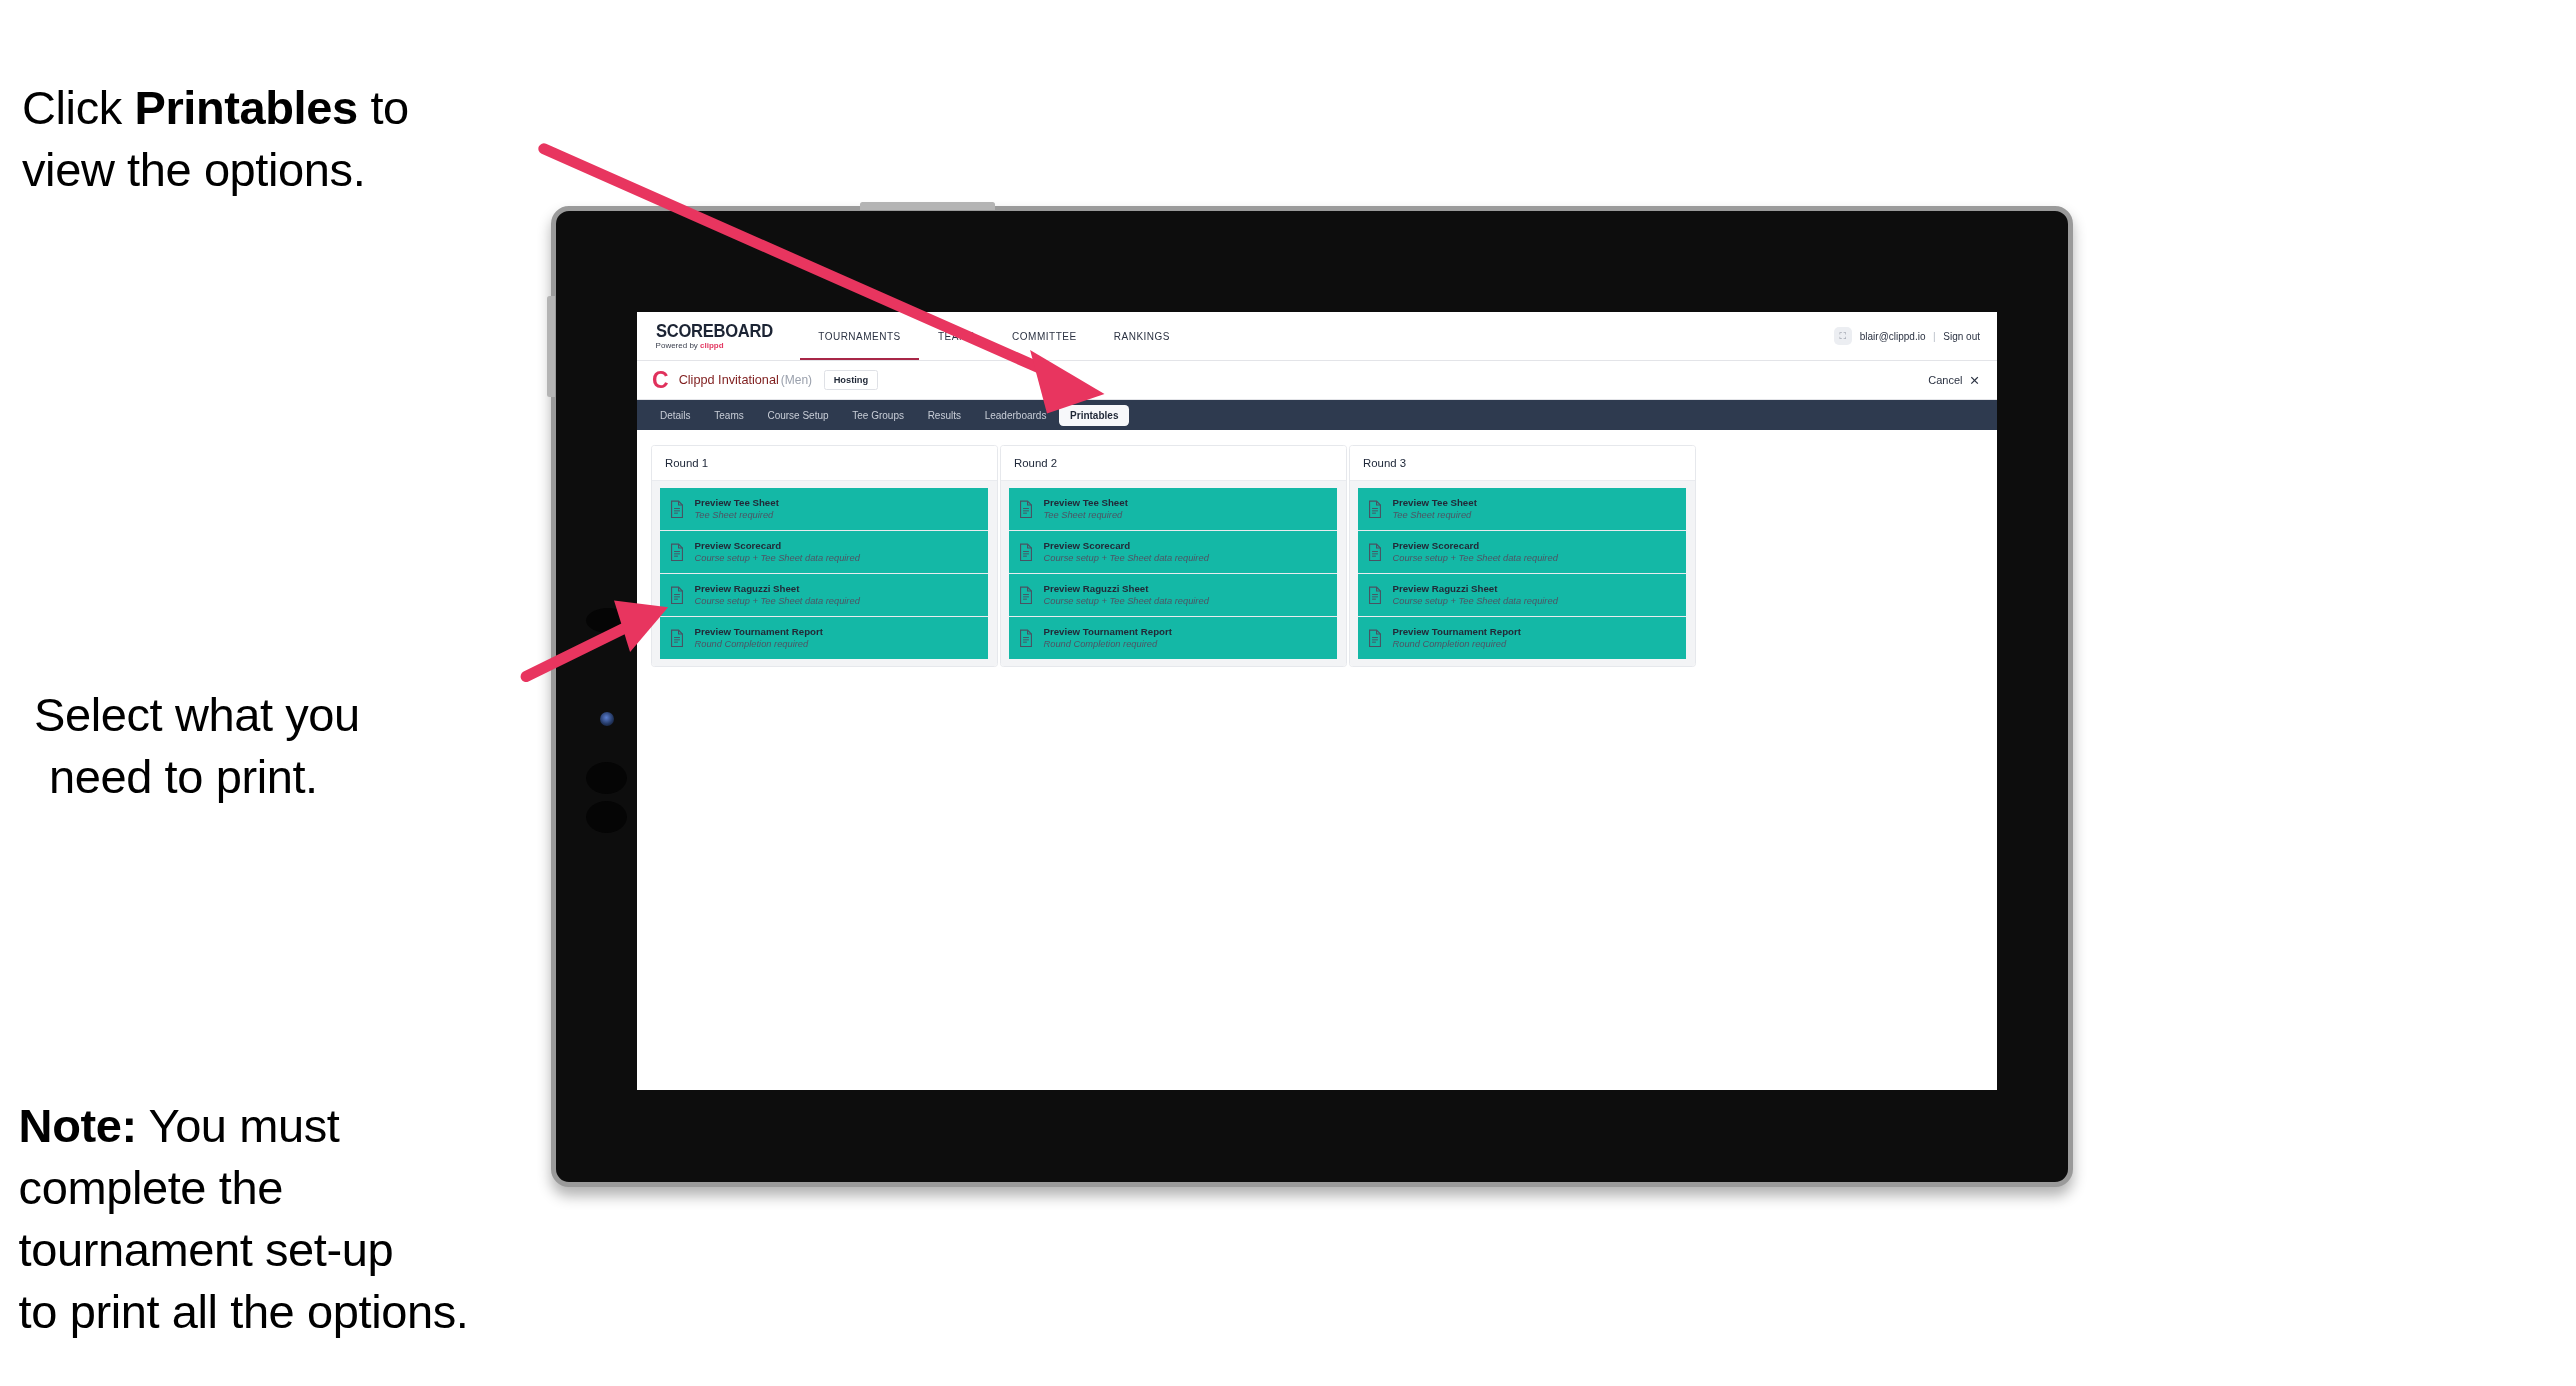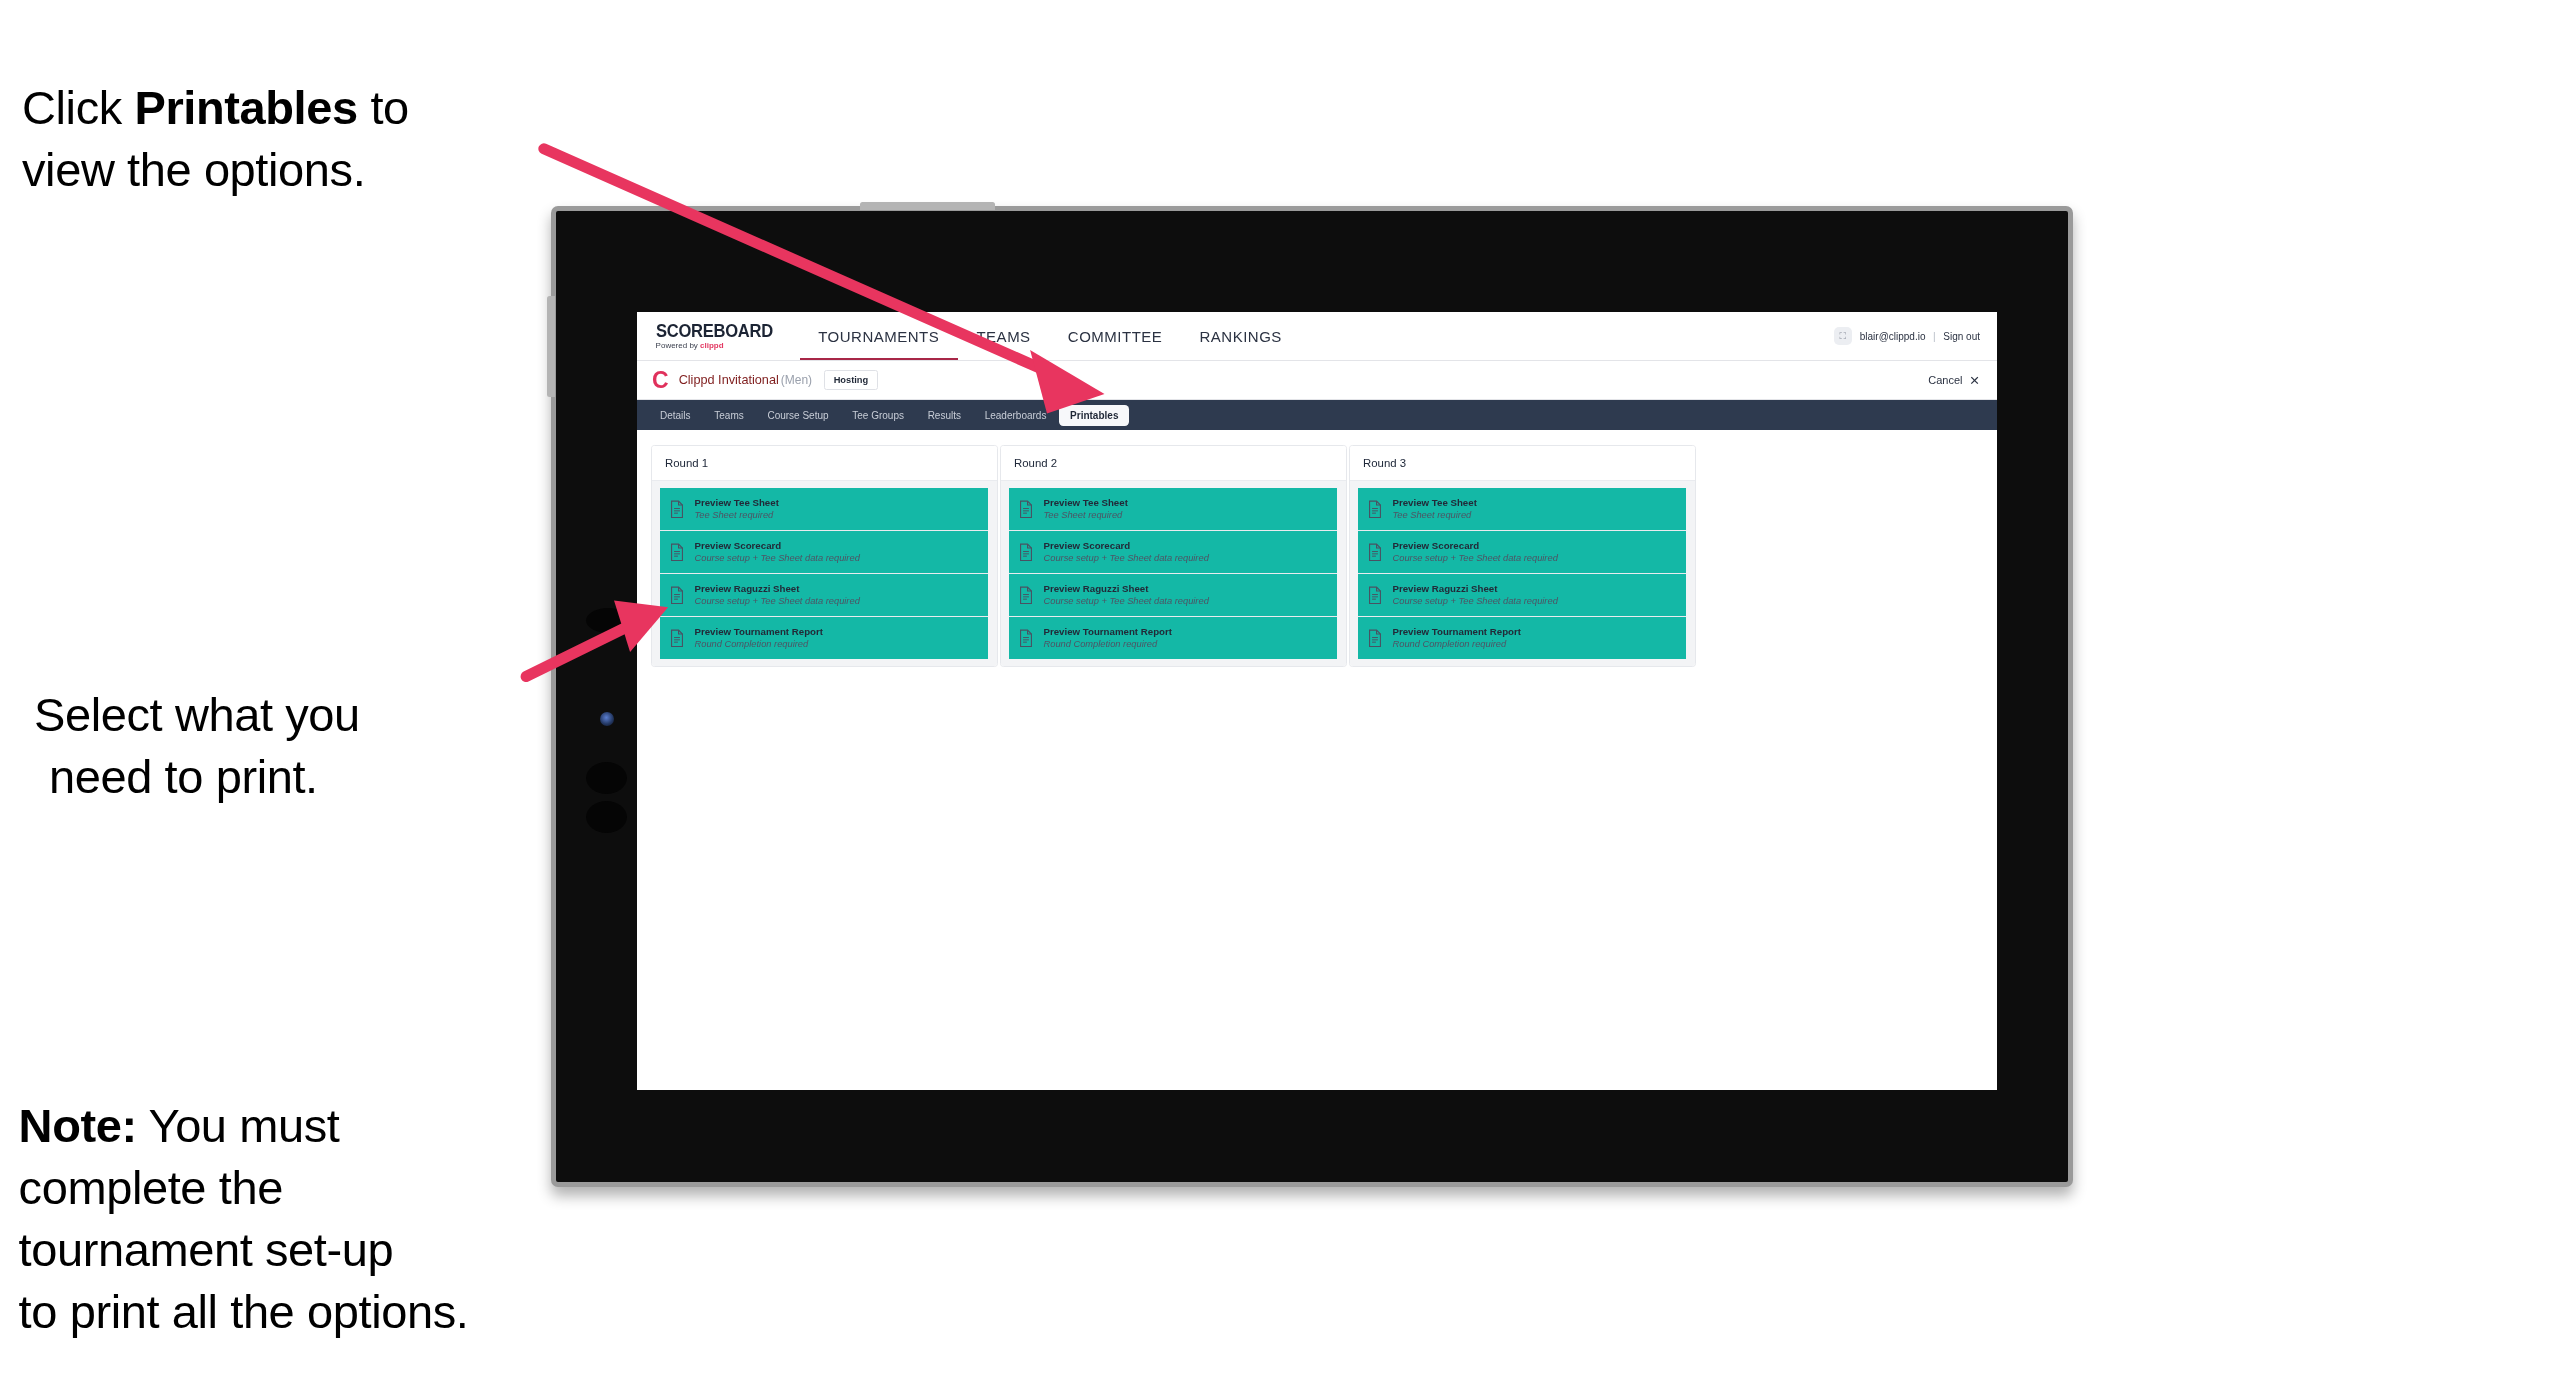--- a/index.html
+++ b/index.html
@@ -26,21 +26,21 @@
   #annot-select  { left: 34px;  top: 622px; width: 507px; text-align:left; }
   #annot-select .ln2 { padding-left: 15px; display:block; }
   #annot-note    { left: 18.6px;  top: 1033px; width: 660px; }
 
   
   #tablet {
     position: absolute;
     left: 551px; top: 206px;
     width: 1522px; height: 981px;
     background: #0d0d0d;
-    border-radius: 7px;
+    border-radius: 18px;
     border: 5px solid #9a9a9a;
     box-shadow: 0 8.5px 13.5px rgba(0,0,0,0.30);
   }
   #tablet-topnotch {
     position:absolute; left: 304px; top: -9.3px;
     width: 135px; height: 8.5px;
     background:#b4b4b4; border-radius: 2.5px 2.5px 0 0;
   }
   #tablet-leftnotch {
     position:absolute; left: -9.3px; top: 85px;
@@ -76,21 +76,21 @@
     font-weight:700; font-size:18px; letter-spacing:-0.3px;
     color:#1c2434; line-height:1;
     transform: scaleX(0.92); transform-origin:left center;
   }
   #brand-sub { font-size:8px; color:#3a3f4d; margin-top:2.5px; line-height:1; }
   #brand-sub .clippd { color:#e33a63; font-weight:700; }
 
   .topnav { display:flex; align-items:stretch; }
   .topnav-item {
     display:flex; align-items:center; padding: 0 18.6px;
-    font-size:15px; letter-spacing:0.5px; color:#2b3242;
+    font-size:10px; letter-spacing:0.5px; color:#2b3242;
     position:relative; cursor:pointer;text-align:right;
   }
   .topnav-item.active::after {
     content:""; position:absolute; left:0; right:0; bottom:0;
     height:2.5px; background:#a82647;
   }
   #topbar-right {
     margin-left:auto; display:flex; align-items:center; gap:7.6px;
     padding-right: 17px; font-size:10px; color:#2b3242;
   }

